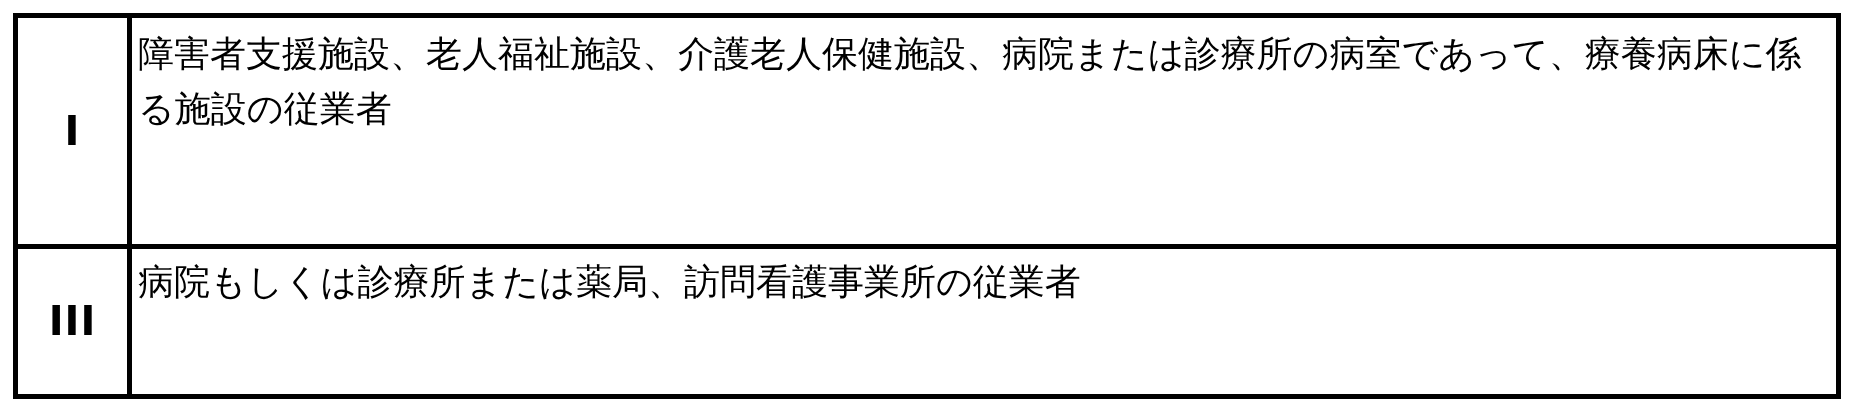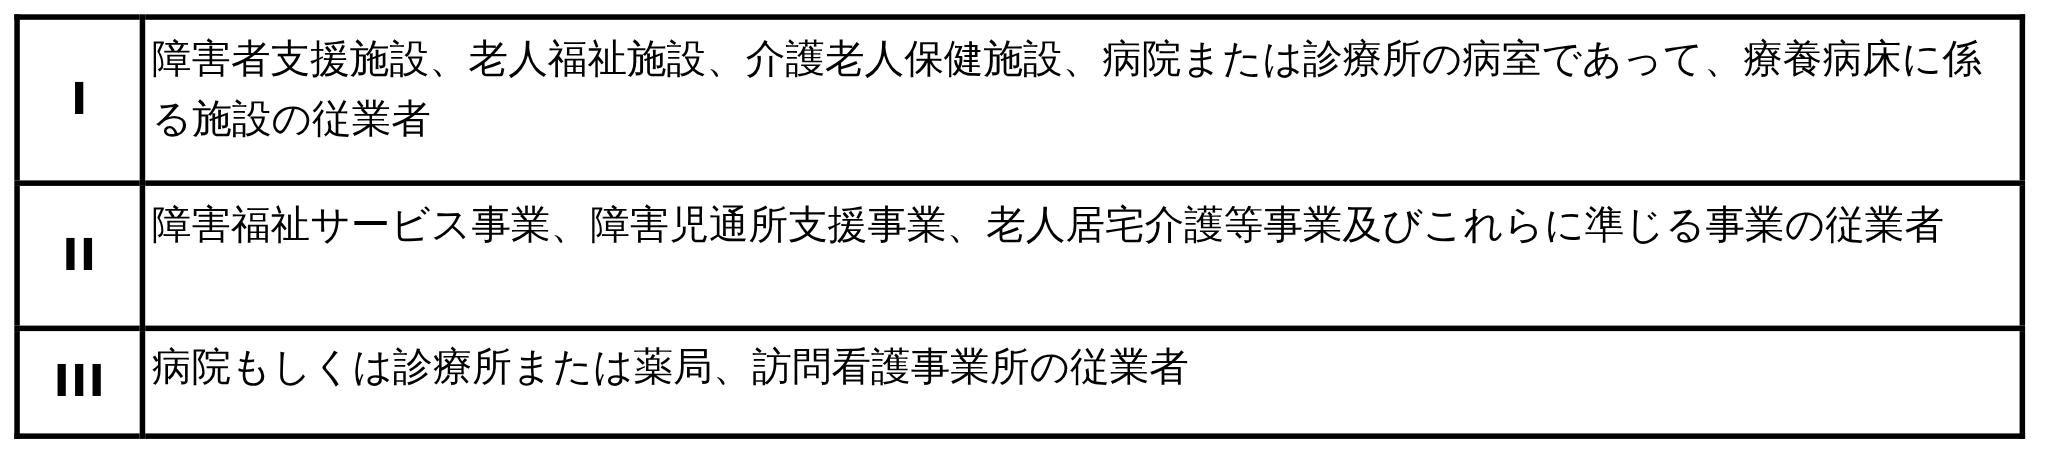--- a/index.html
+++ b/index.html
@@ -94,28 +94,20 @@
     <table class="category-table">
       <tbody>
         <tr class="row-1">
           <td class="num-cell">
             <span class="numeral">I</span>
           </td>
           <td class="text-cell">
             <div class="cell-text">障害者支援施設、老人福祉施設、介護老人保健施設、病院または診療所の病室であって、療養病床に係る施設の従業者</div>
           </td>
         </tr>
-        <tr class="row-2">
-          <td class="num-cell">
-            <span class="numeral">II</span>
-          </td>
-          <td class="text-cell">
-            <div class="cell-text">障害福祉サービス事業、障害児通所支援事業、老人居宅介護等事業及びこれらに準じる事業の従業者</div>
-          </td>
-        </tr>
         <tr class="row-3">
           <td class="num-cell">
             <span class="numeral">III</span>
           </td>
           <td class="text-cell">
             <div class="cell-text">病院もしくは診療所または薬局、訪問看護事業所の従業者</div>
           </td>
         </tr>
       </tbody>
     </table>

